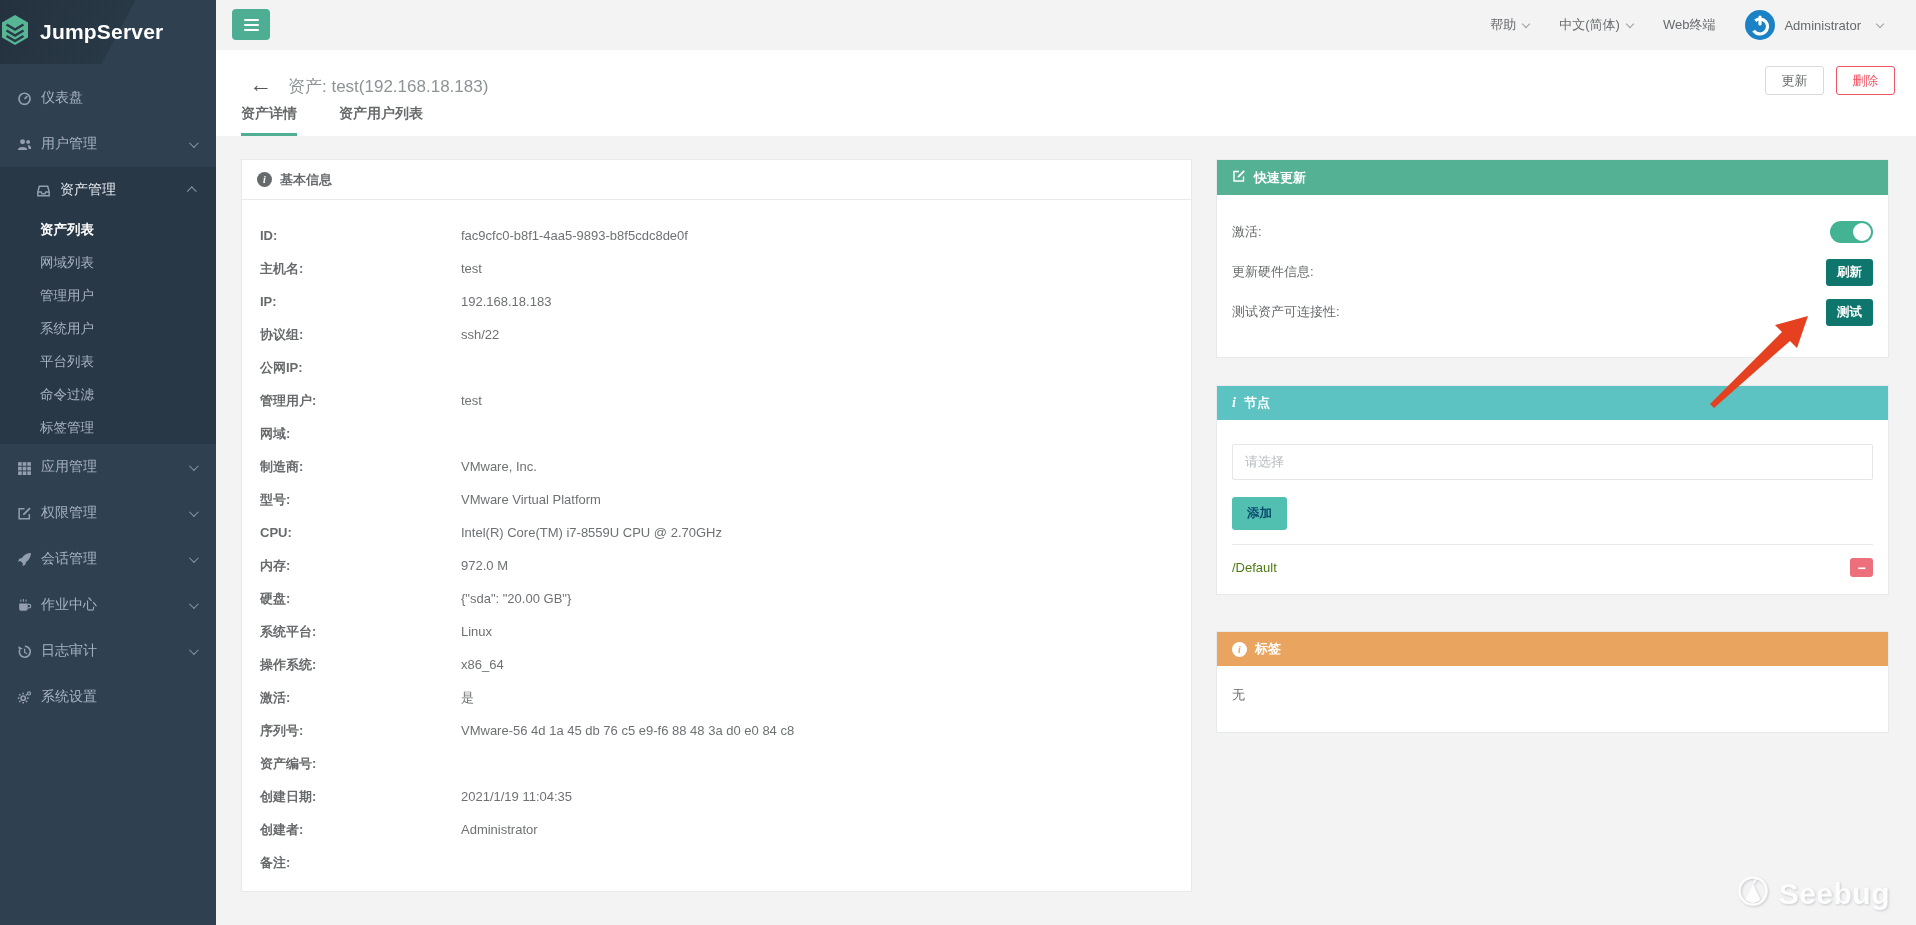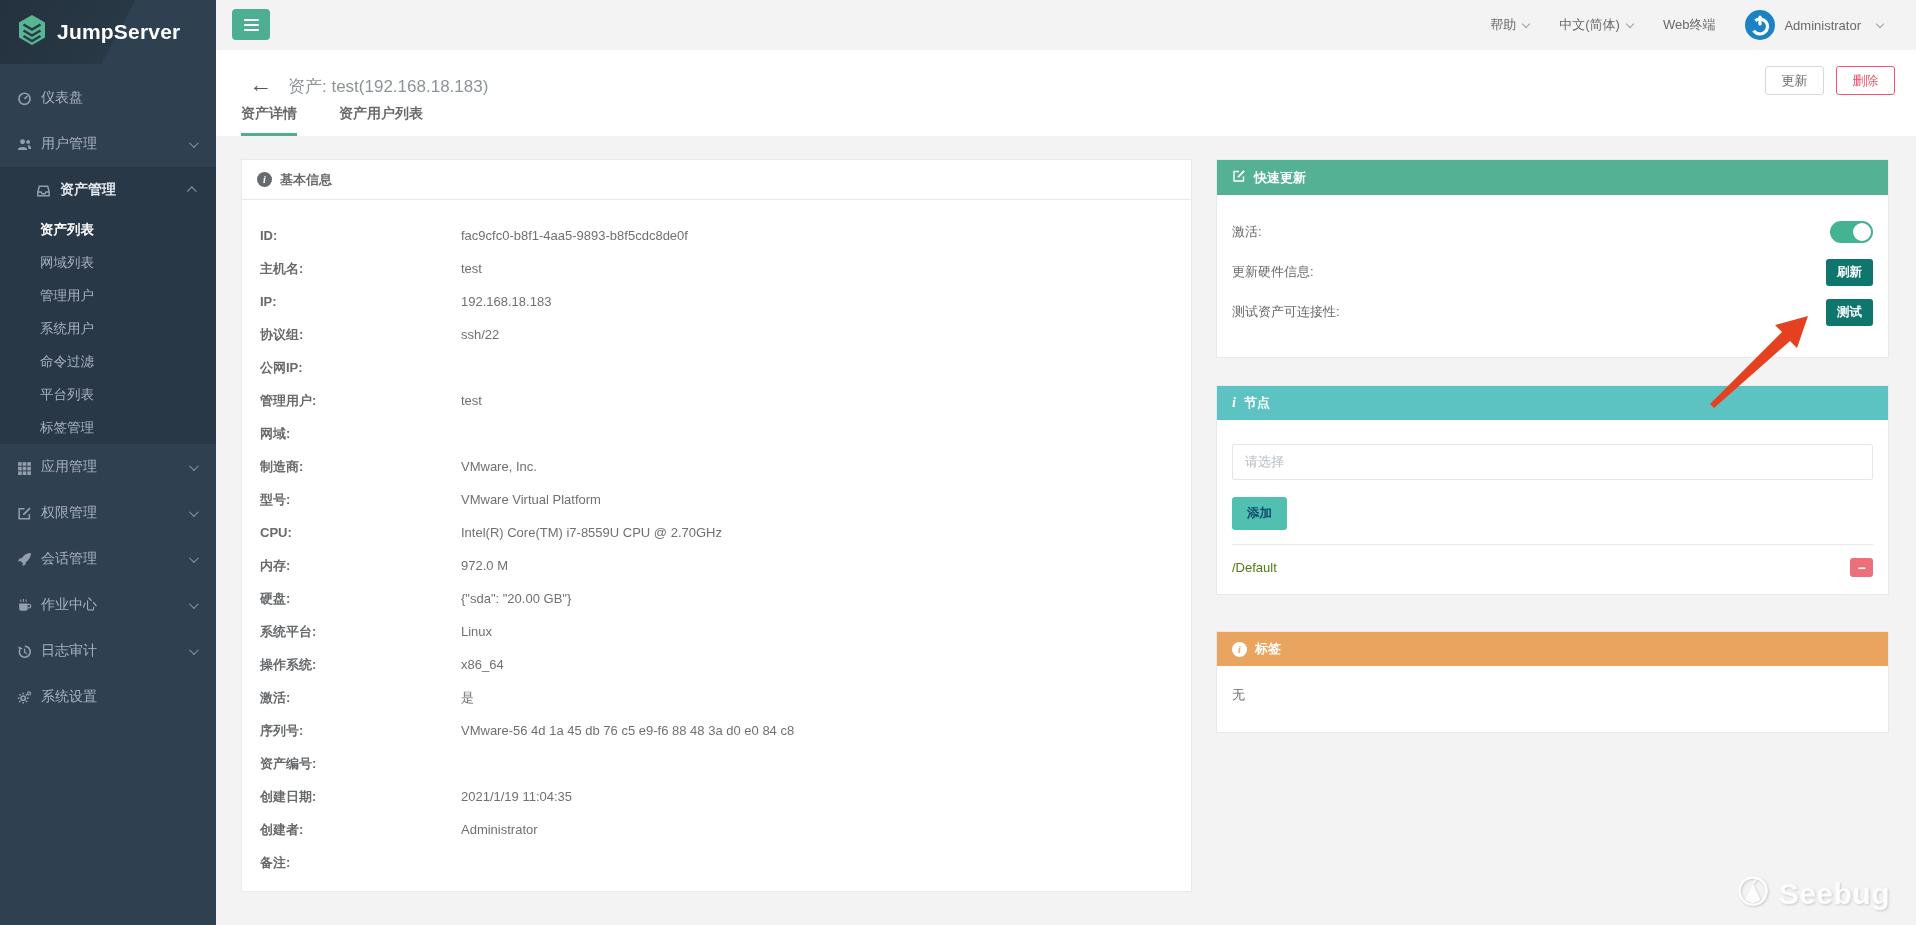--- a/index.html
+++ b/index.html
@@ -1,28 +1,28 @@
 <!DOCTYPE html>
 <html><head>
 <meta charset="utf-8">
 <style>
   * { margin:0; padding:0; box-sizing:border-box; }
   html,body { width:1916px; height:925px; overflow:hidden; }
   body { font-family:"Liberation Sans","DejaVu Sans",sans-serif; background:#f3f3f4; position:relative; color:#676a6c; }
 
   
   .sidebar { position:absolute; left:0; top:0; width:216px; height:925px; background:#2f4050; z-index:5; }
-  .logo-area { height:64px; display:flex; align-items:center; gap:10px; padding-left:17px;
+  .logo-area { height:64px; display:flex; align-items:center; gap:10px; 
     background:linear-gradient(118deg,#24323f 0%,#293845 54%,#2f4050 54.5%,#2f4050 100%); }
   .logo-text { color:#ffffff; font-size:21px; font-weight:bold; letter-spacing:.2px; }
   .menu { padding-top:11px; font-size:14px; color:#a7b1c2; }
   .s-item { height:46px; display:flex; align-items:center; padding:0 20px 0 17px; cursor:pointer; }
   .s-icon { width:15px; margin-right:9px; display:inline-flex; justify-content:center; align-items:center; color:#939eae; }
   .asset-block { background:#293846; }
-  .asset-block > .s-item { color:#e4e9f0; font-weight:bold;padding-left:36px; }
+  .asset-block > .s-item { color:#e4e9f0; font-weight:normal;padding-left:36px; }
   .s-sub { height:33px; display:flex; align-items:center; padding-left:40px; font-size:13.5px; cursor:pointer; color:#a7b1c2; }
   .s-sub.active { color:#ffffff; font-weight:bold; }
   .chev { margin-left:auto; width:7px; height:7px; border-right:1.5px solid #8b96a6; border-bottom:1.5px solid #8b96a6; }
   .chev.down { transform:rotate(45deg) translateY(-2px); }
   .chev.up { transform:rotate(225deg) translateY(-1px); }
 
   
   .topbar { position:absolute; left:213px; top:0; width:1700px; height:50px; background:#f3f3f4; display:flex; align-items:center; }
   .hamburger { position:absolute; left:19px; top:9px; width:38px; height:31px; background:#4dae93; border-radius:4px;
     display:flex; flex-direction:column; align-items:center; justify-content:center; gap:3px; cursor:pointer; border:none; }
@@ -133,22 +133,22 @@
               <path d="M1.7 8.3h3.1l.8 1.7h2.8l.8-1.7h3.1" fill="none" stroke="currentColor" stroke-width="1.4"></path>
             </svg>
           </span>
           <span>资产管理</span>
           <i class="chev up"></i>
         </div>
         <div class="s-sub active">资产列表</div>
         <div class="s-sub">网域列表</div>
         <div class="s-sub">管理用户</div>
         <div class="s-sub">系统用户</div>
+        <div class="s-sub">平台列表</div>
         <div class="s-sub">命令过滤</div>
-        <div class="s-sub">平台列表</div>
         <div class="s-sub">标签管理</div>
       </div>
       <div class="s-item">
         <span class="s-icon">
           <svg viewBox="0 0 14 14" width="15" height="15">
             <g fill="currentColor">
               <rect x="1" y="2" width="3.4" height="3.4"></rect>
               <rect x="5.3" y="2" width="3.4" height="3.4"></rect>
               <rect x="9.6" y="2" width="3.4" height="3.4"></rect>
               <rect x="1" y="6.3" width="3.4" height="3.4"></rect>

